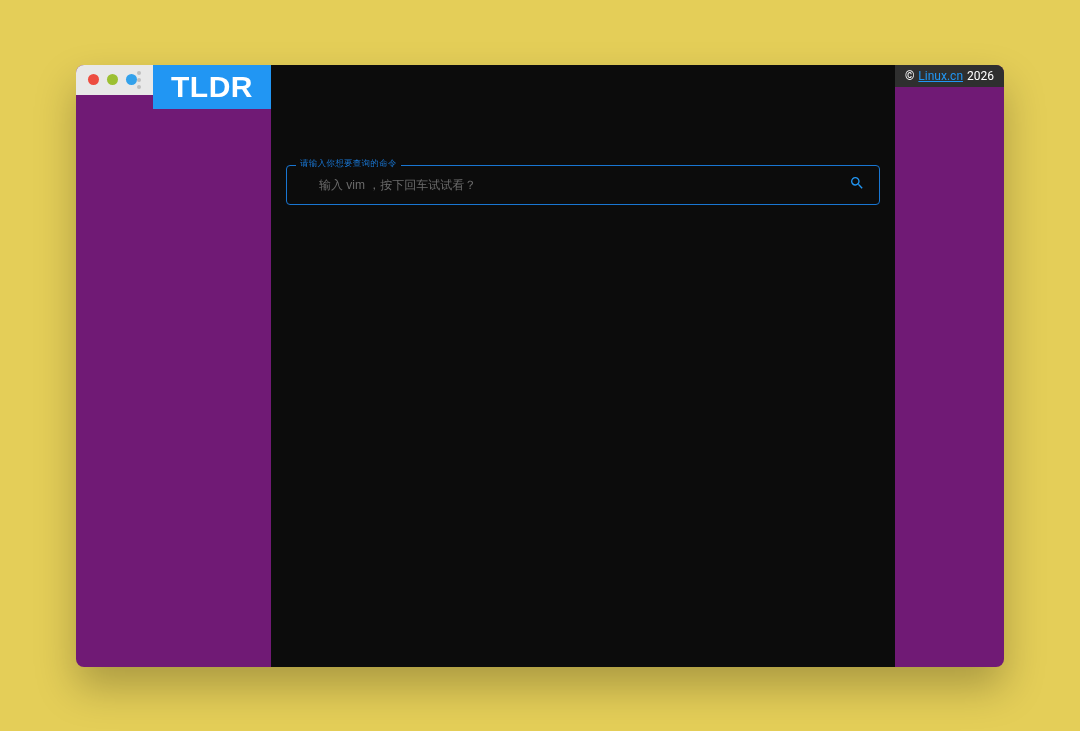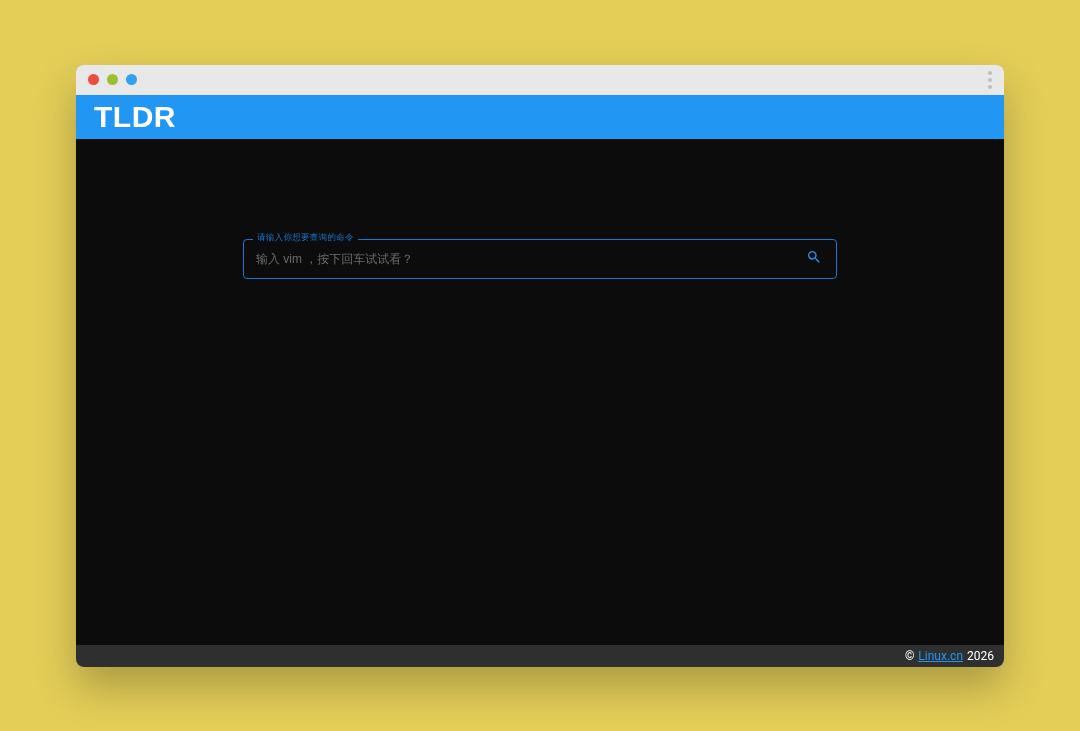--- a/index.html
+++ b/index.html
@@ -8,26 +8,26 @@
       width: 1080px;
       height: 731px;
       display: flex;
       align-items: center;
       justify-content: center;
       font-family: -apple-system, BlinkMacSystemFont, "Segoe UI", Roboto, "Helvetica Neue", Arial, sans-serif;
     }
     .browser-window {
       width: 928px;
       height: 602px;
-      background: #c4b5fd;
+      background: #701a75;
       border-radius: 8px;
       overflow: hidden;
       box-shadow: 0 20px 40px rgba(0,0,0,0.25);
       display: flex;
-      flex-direction: column;
+      flex-direction: row;
     }
     .browser-chrome {
       height: 30px;
       background: #e8e8e8;
       display: flex;
       align-items: center;
       justify-content: space-between;
       padding: 0 12px;
     }
     .traffic-lights {
@@ -91,20 +91,21 @@
       font-size: 8.5px;
       letter-spacing: 0.3px;
     }
     .search-input {
       flex: 1;
       background: transparent;
       border: none;
       outline: none;
       color: #ffffff;
       font-size: 12px;
+      margin-left: 20px;
     }
     .search-input::placeholder { color: #6b6b6b; }
     .search-icon-btn {
       background: none;
       border: none;
       cursor: pointer;
       padding: 4px;
       display: flex;
       align-items: center;
       justify-content: center;

